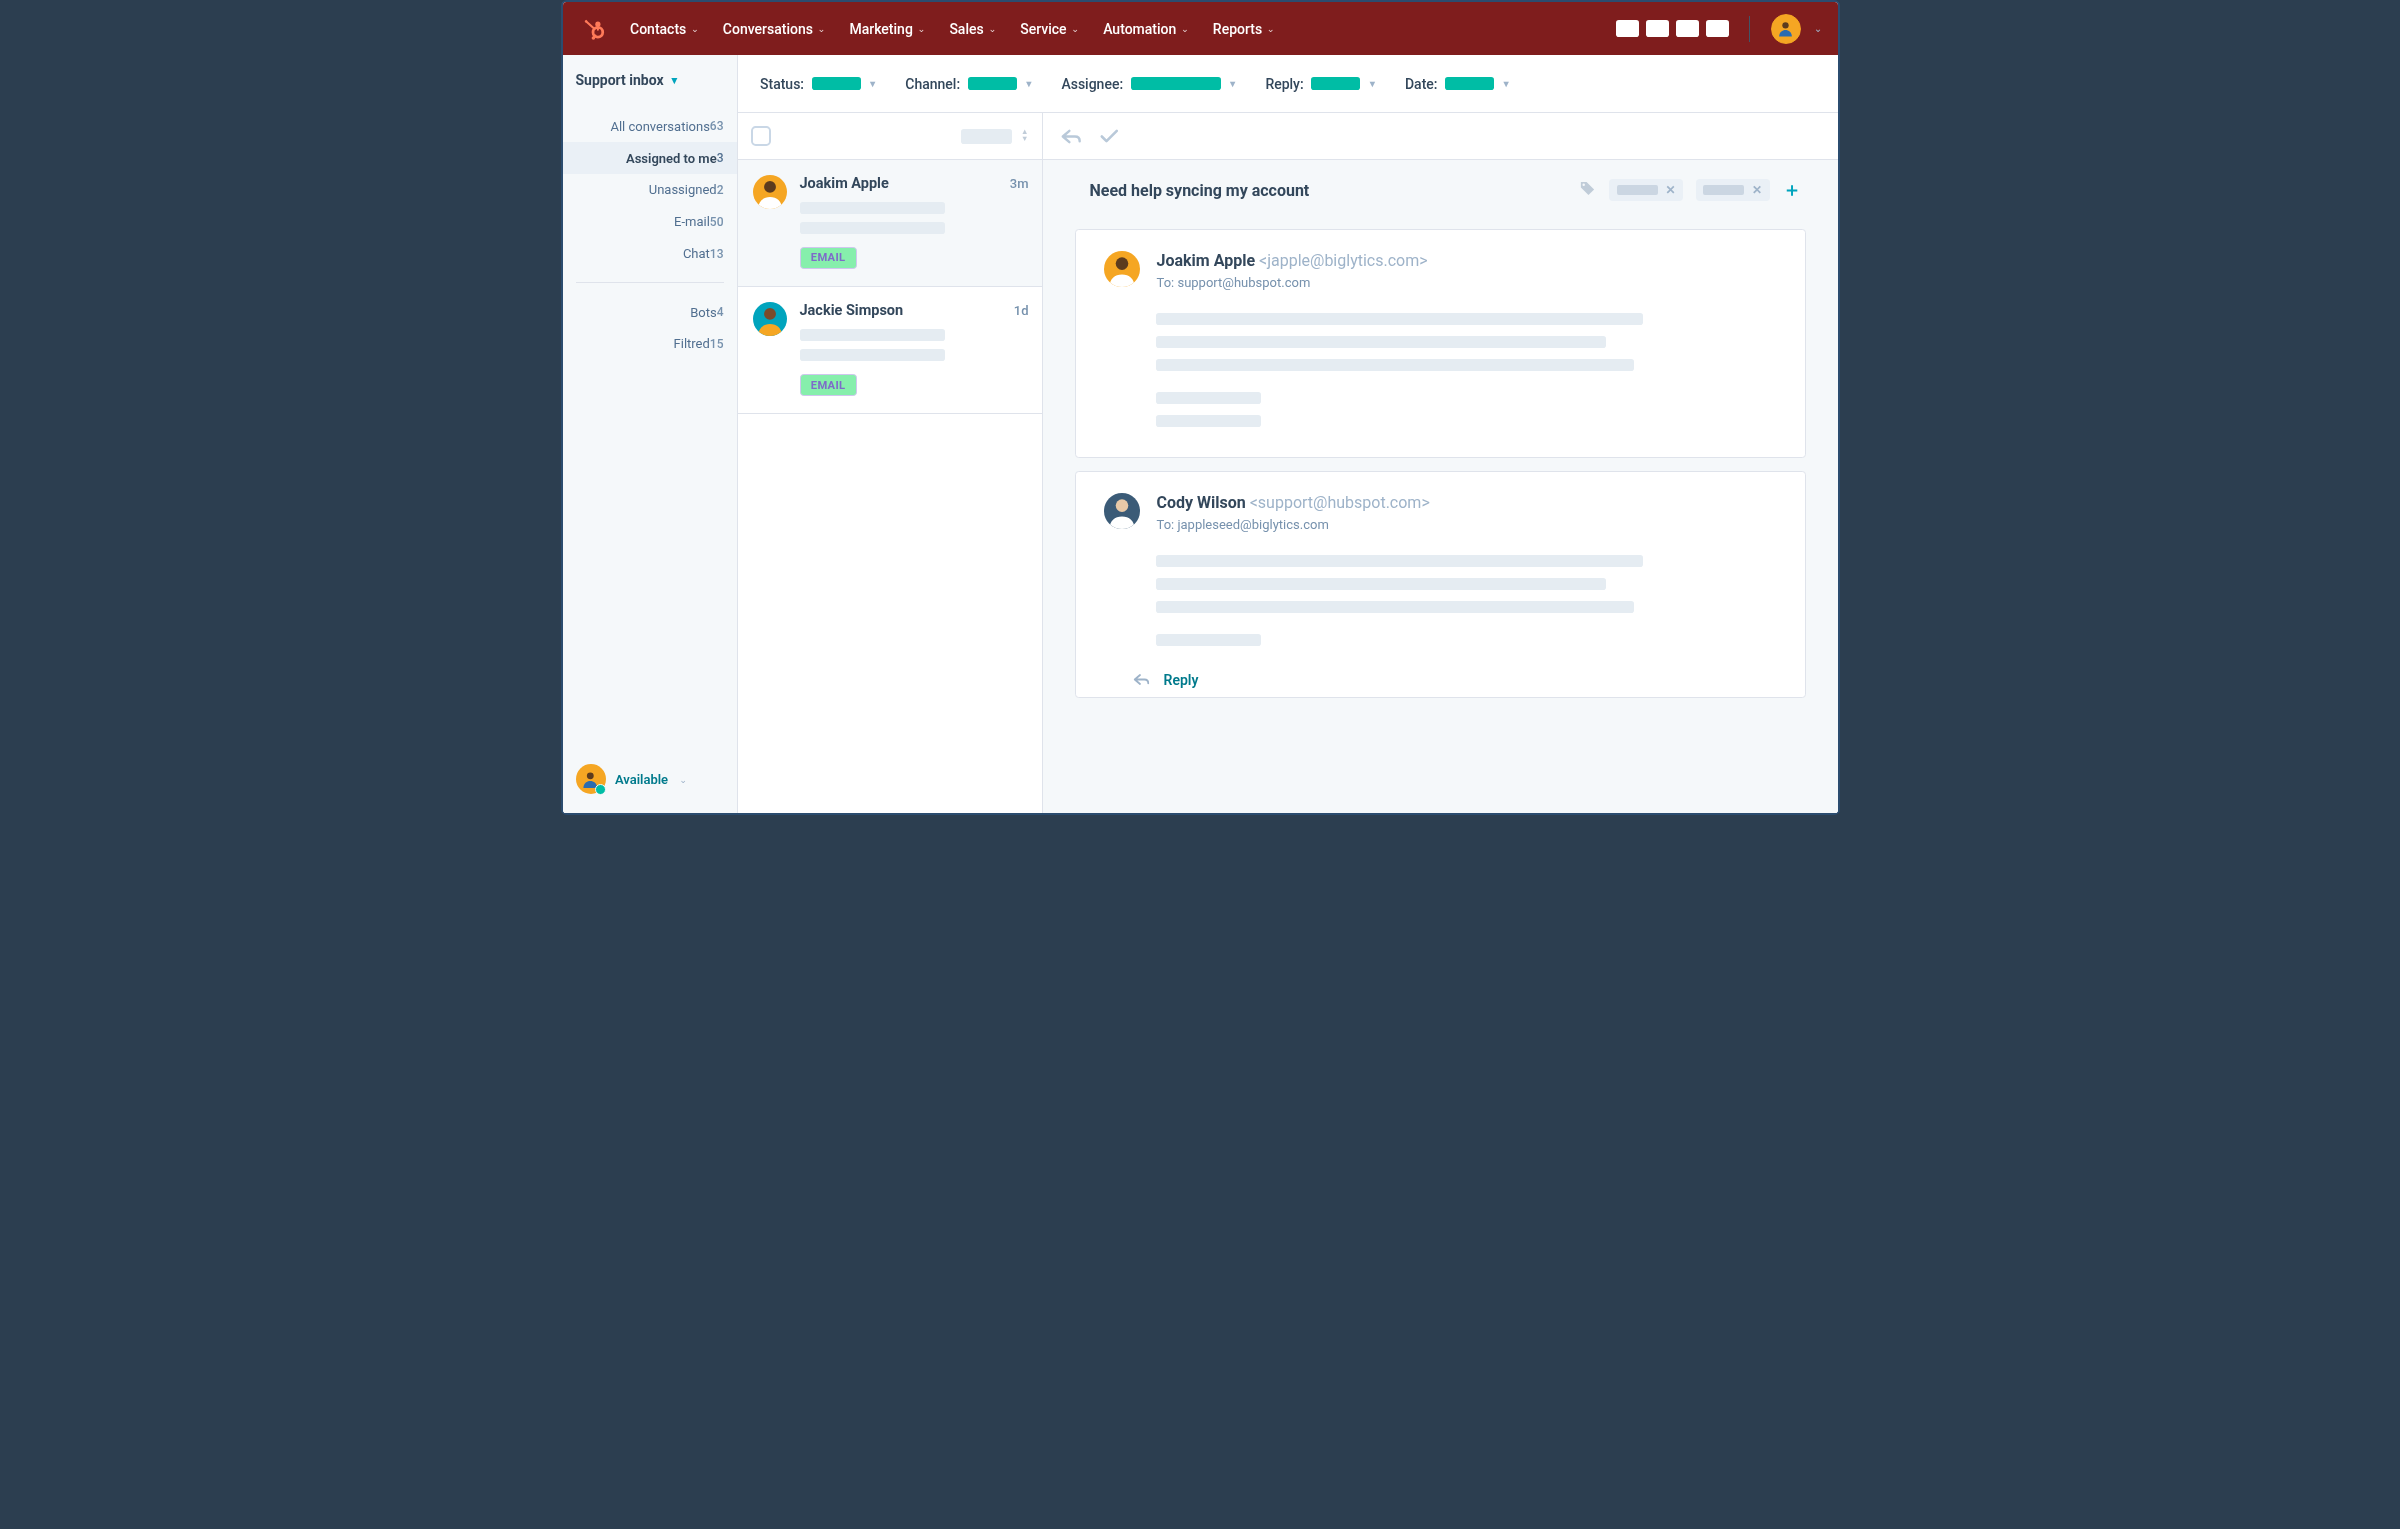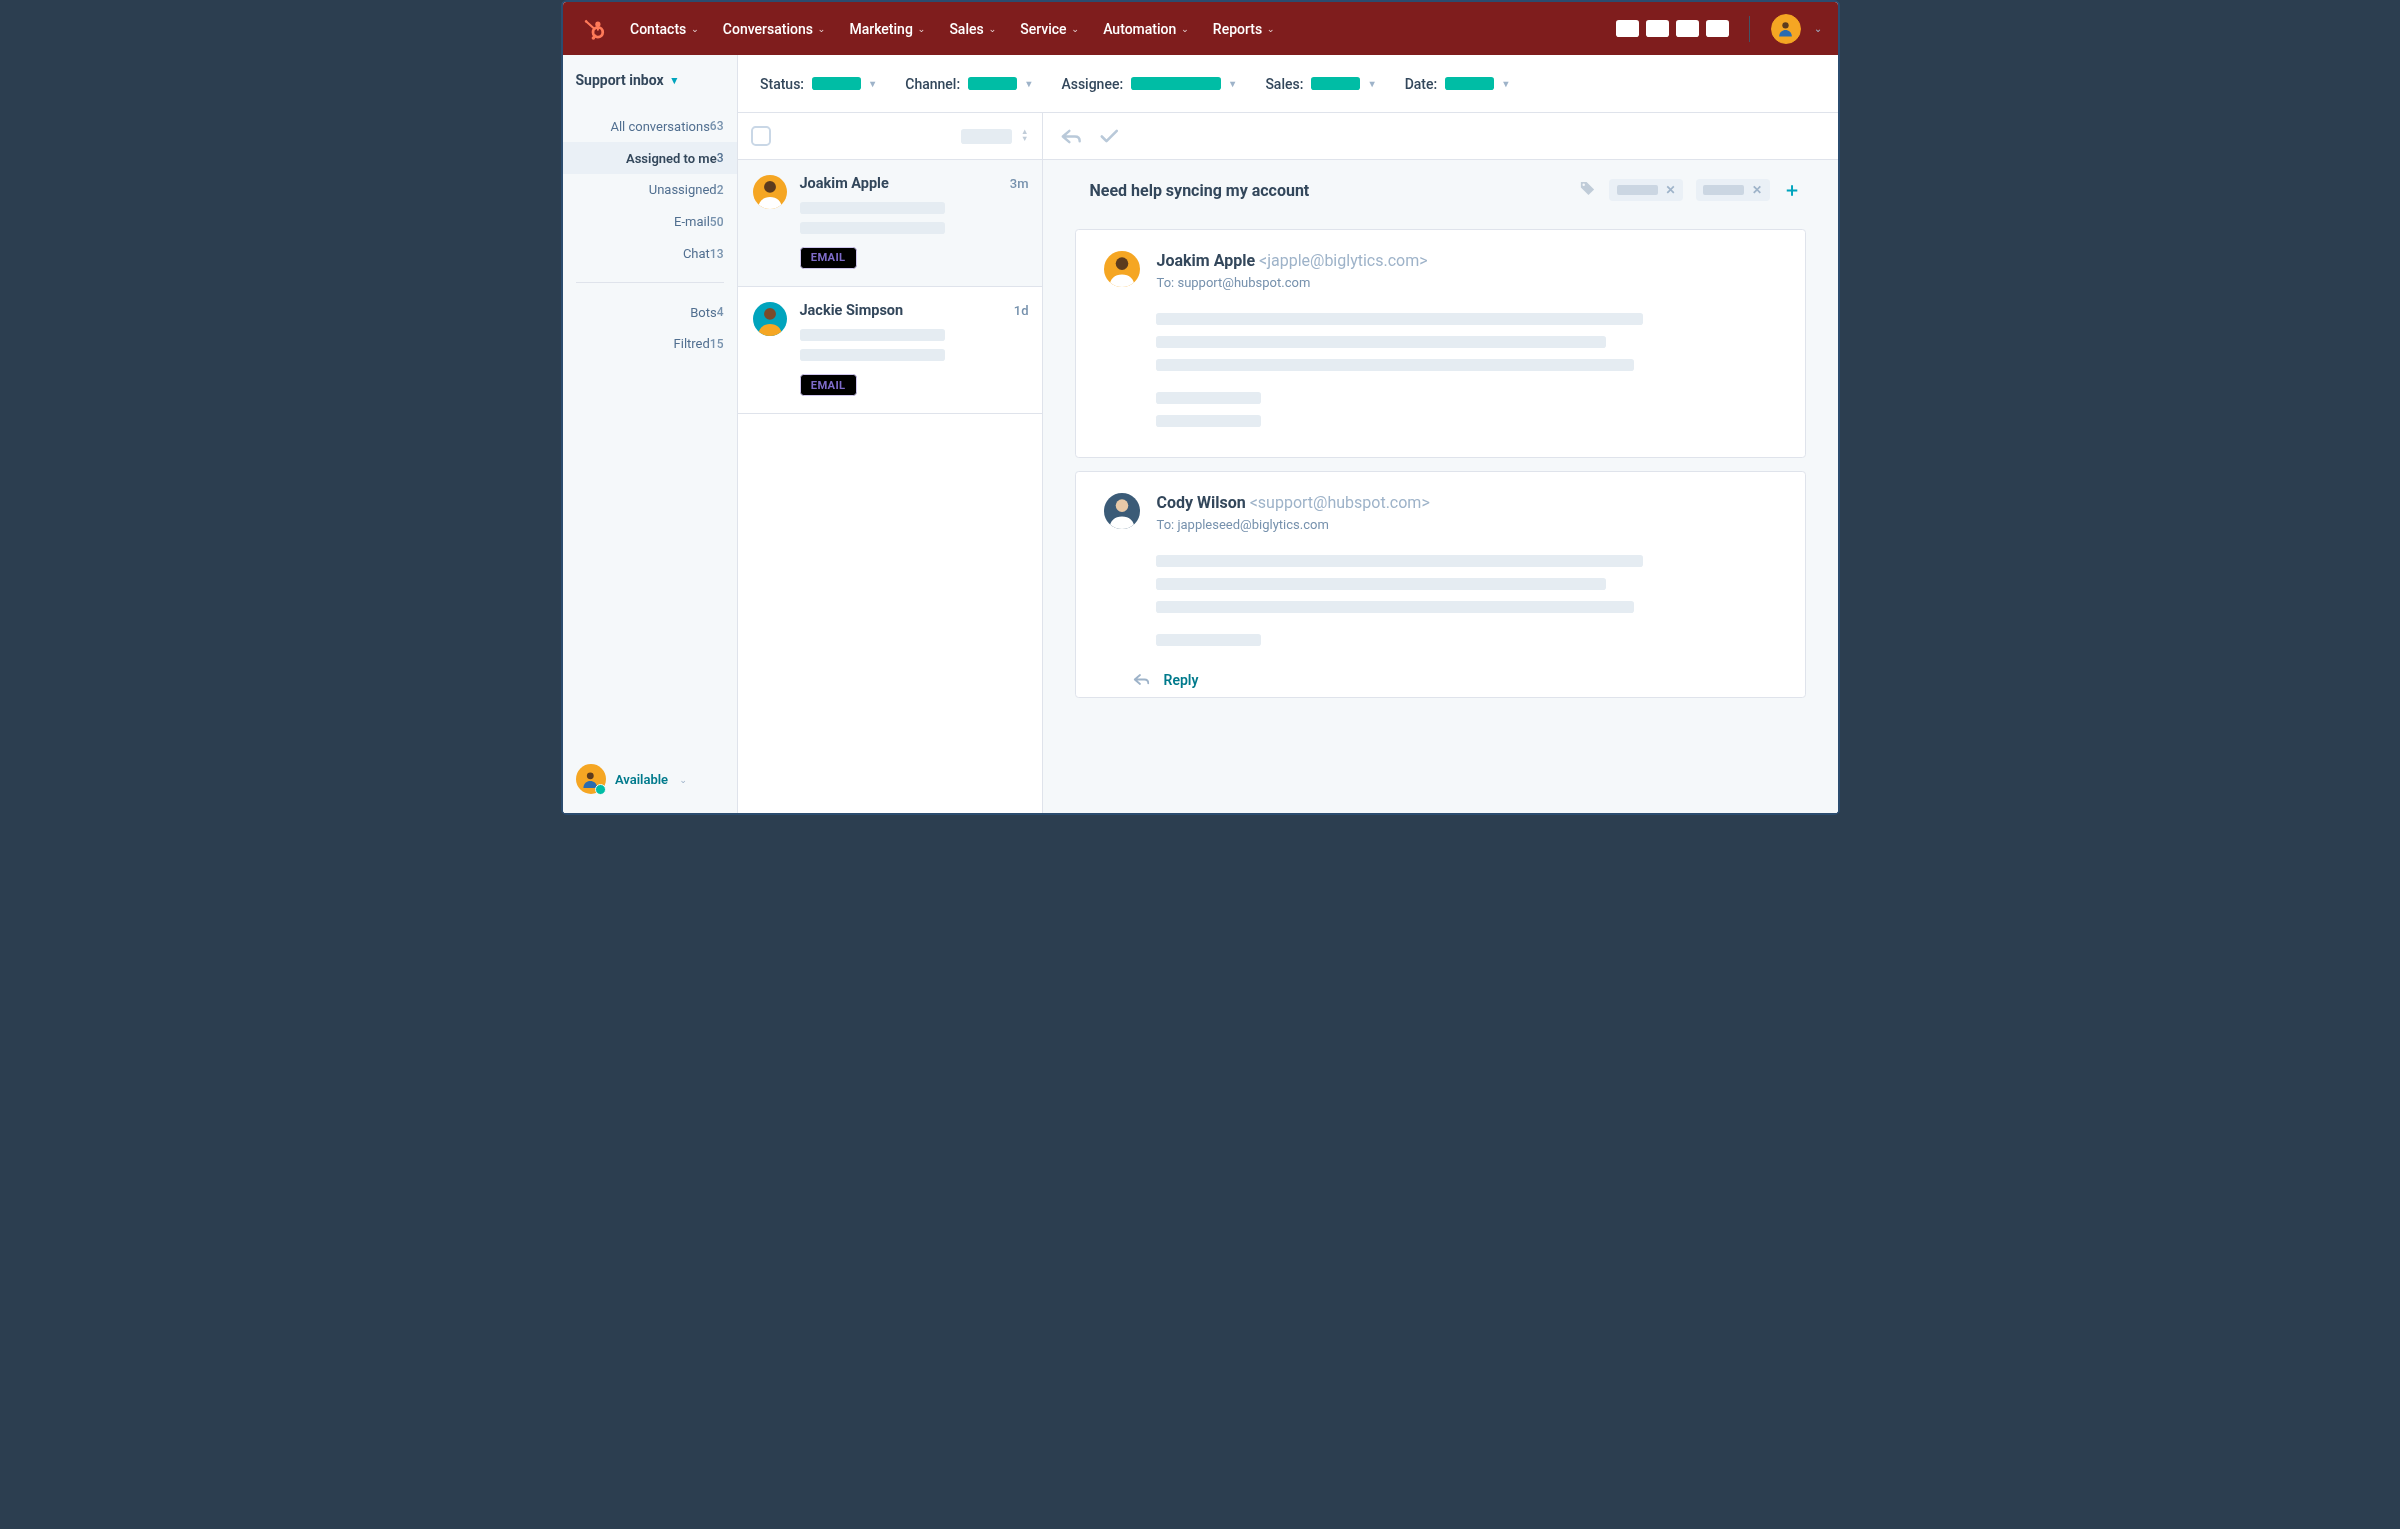--- a/index.html
+++ b/index.html
@@ -64,21 +64,21 @@
 .conv.sel{background:#f5f8fa}
 .conv .dot{position:absolute;left:3.7px;top:22.5px;width:6.6px;height:6.6px;background:#00bda5;border-radius:50%}
 .conv .av{width:34px;height:34px;border-radius:50%;flex-shrink:0;display:flex;align-items:center;justify-content:center;overflow:hidden}
 .conv .body2{flex:1;min-width:0}
 .conv .row1{display:flex;justify-content:space-between;align-items:baseline}
 .conv .nm{font-weight:700;color:#33475b;font-size:14.5px}
 .conv .tm{color:#7691ad;font-size:13px;font-weight:500}
 .conv .ph1{height:12px;background:#e5ecf2;border-radius:2.8px;margin-top:10.3px;width:145px}
 .conv .ph2{height:12px;background:#e5ecf2;border-radius:2.8px;margin-top:7.5px;width:145px}
 .conv .tag{display:inline-block;margin-top:13px;padding:3.7px 10.3px;border-radius:3.7px;font-size:11.2px;font-weight:700;letter-spacing:0.3px}
-.tag.email{background:#000000;color:#7e6bc9;border:0.9px solid #cfc6ee}
+.tag.email{background:#86efac;color:#7e6bc9;border:0.9px solid #cfc6ee}
 .tag.chat{background:#d4f7f0;color:#05b49a;border:0.9px solid #a8ece0}
 
 
 .col-detail{flex:1;background:#f5f8fa;display:flex;flex-direction:column;overflow:hidden}
 .det-actions{height:47px;border-bottom:0.9px solid #dfe3eb;display:flex;align-items:center;padding:0 17px;gap:17px;background:#fff}
 .det-actions .ico{color:#b9c9d9;cursor:pointer;display:flex}
 .det-head{display:flex;align-items:center;padding:17px 36px 13px 47px;gap:13px}
 .det-head .subj{font-weight:700;color:#33475b;font-size:16px;flex:1}
 .det-head .tagico{color:#c0ccd8}
 .det-head .chip{display:flex;align-items:center;gap:7.5px;background:#eaf0f6;border-radius:3.7px;padding:3.7px 7.5px}
@@ -235,21 +235,21 @@
             <span class="lbl">Channel:</span>
             <span class="val"></span>
             <span class="chev">▼</span>
           </div>
         <div class="filt wide">
             <span class="lbl">Assignee:</span>
             <span class="val"></span>
             <span class="chev">▼</span>
           </div>
         <div class="filt">
-            <span class="lbl">Sales:</span>
+            <span class="lbl">Reply:</span>
             <span class="val"></span>
             <span class="chev">▼</span>
           </div>
         <div class="filt">
             <span class="lbl">Date:</span>
             <span class="val"></span>
             <span class="chev">▼</span>
           </div>
       </div>
 

